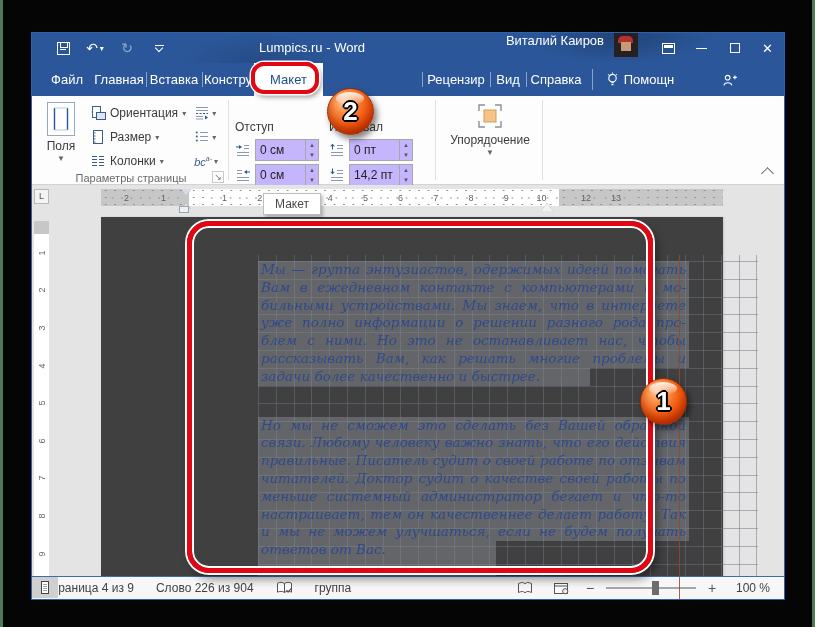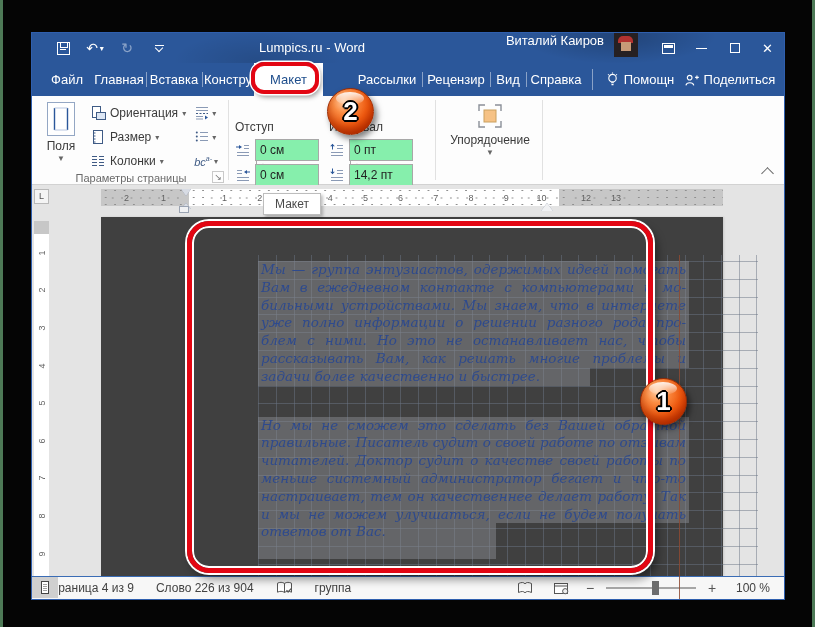--- a/index.html
+++ b/index.html
@@ -64,21 +64,21 @@
   .smallcol { display:flex; flex-direction:column; gap:4px; padding-top:4px; margin-left:8px; }
   .sbtn { display:flex; align-items:center; gap:2px; height:20px; }
   .sbtn .arr { font-size:8px; color:#666; }
   .bc-glyph { font-size:11px; color:#3f5b85; font-style:italic; position:relative; }
   .bc-glyph sup { font-size:7px; }
 
   .para-body { display:flex; gap:10px; padding-top:2px; }
   .spincol { display:flex; flex-direction:column; }
   .spinhead { font-size:12px; color:#3b3b3b; height:18px; line-height:16px;margin-top:18px; }
   .spinrow { display:flex; align-items:center; gap:4px; height:25px; }
-  .spinbox { width:64px; height:22px; border:1px solid #a8a8a8; background:#86efac; display:flex;flex-direction:column; }
+  .spinbox { width:64px; height:22px; border:1px solid #a8a8a8; background:#c4b5fd; display:flex; }
   .spinval { flex:1; font-size:12px; color:#222; line-height:20px; padding-left:4px; }
   .spinarr { width:13px; border-left:1px solid #a8a8a8; display:flex; flex-direction:column; }
   .spinarr span { flex:1; font-size:6px; color:#555; text-align:center; line-height:10px; }
   .collapse-chev { position:absolute; right:12px; bottom:6px; width:9px; height:9px; border-left:1.5px solid #666; border-top:1.5px solid #666; transform:rotate(45deg); }
 
   
   .docarea { position:absolute; left:0; top:152px; right:0; bottom:23px; background:#e4e4e4; }
   .lbox { position:absolute; left:2px; top:4px; width:15px; height:15px; background:#f4f4f4; border:1px solid #b9b9b9; color:#555; font-size:9px; text-align:center; line-height:13px; }
   .hruler { position:absolute; left:69px; top:4px; width:622px; height:17px; background:#c7c7c7; font-size:9px; color:#5f5f5f; }
   .hseg { position:absolute; top:0; height:17px; display:flex; align-items:center;
@@ -186,21 +186,20 @@
     </div>
 
     <div class="tabs">
       <span class="tab" style="left:10px;width:50px;">Файл</span>
       <span class="tab" style="left:60px;width:54px;">Главная</span>
       <span class="tsep" style="left:114px;"></span>
       <span class="tab" style="left:114px;width:56px;">Вставка</span>
       <span class="tsep" style="left:170px;"></span>
       <span class="tab" style="left:170px;width:52px;">Констру</span>
       <span class="tab active" style="left:222px;width:69px;">Макет</span>
-      <span class="tab" style="left:320px;width:70px;">Рассылки</span>
       <span class="tsep" style="left:390px;"></span>
       <span class="tab" style="left:390px;width:68px;">Рецензир</span>
       <span class="tsep" style="left:458px;"></span>
       <span class="tab" style="left:458px;width:36px;">Вид</span>
       <span class="tsep" style="left:494px;"></span>
       <span class="tab" style="left:494px;width:60px;">Справка</span>
       <span class="tsep tall" style="left:560px;"></span>
       <span class="tab" style="left:566px;width:84px;">
         <span class="tab-iconic">
           <svg width="13" height="16" viewBox="0 0 14 17">
@@ -214,21 +213,20 @@
       </span>
       <span class="tab" style="left:652px;width:92px;">
         <span class="tab-iconic">
           <svg width="14" height="14" viewBox="0 0 15 14">
               <g stroke="#fff" stroke-width="1.2" fill="none">
                 <circle cx="5" cy="4.5" r="2.5"></circle>
                 <path d="M1 12.7c.6-3.6 7.8-3.6 8.4 0"></path>
                 <path d="M10.8 4.2h4M12.8 2.2v4"></path>
               </g>
             </svg>
-          <span>Поделиться</span>
         </span>
       </span>
     </div>
 
     <div class="ribbon">
       <div class="rgroup" style="width:196px;">
         <div class="gbody">
           <div class="bigbtn">
             <svg width="30" height="36" viewBox="0 0 30 36">
                 <rect x="1.5" y="1.5" width="27" height="33" fill="#fff" stroke="#94a7c4"></rect>
@@ -475,20 +473,24 @@
                 <div class="tx j">рассказывать Вам, как решать многие проблемы и</div>
               </div>
               <div class="tl">
                 <span class="sel" style="width: 332px;"></span>
                 <div class="tx l">задачи более качественно и быстрее.</div>
               </div>
               <div class="pgap"></div>
               <div class="tl">
                 <span class="sel" style="width: 431px;"></span>
                 <div class="tx j">Но мы не сможем это сделать без Вашей обратной</div>
+              </div>
+              <div class="tl">
+                <span class="sel" style="width: 431px;"></span>
+                <div class="tx j">связи. Любому человеку важно знать, что его действия</div>
               </div>
               <div class="tl">
                 <span class="sel" style="width: 431px;"></span>
                 <div class="tx j">правильные. Писатель судит о своей работе по отзывам</div>
               </div>
               <div class="tl">
                 <span class="sel" style="width: 431px;"></span>
                 <div class="tx j">читателей. Доктор судит о качестве своей работы по</div>
               </div>
               <div class="tl">

